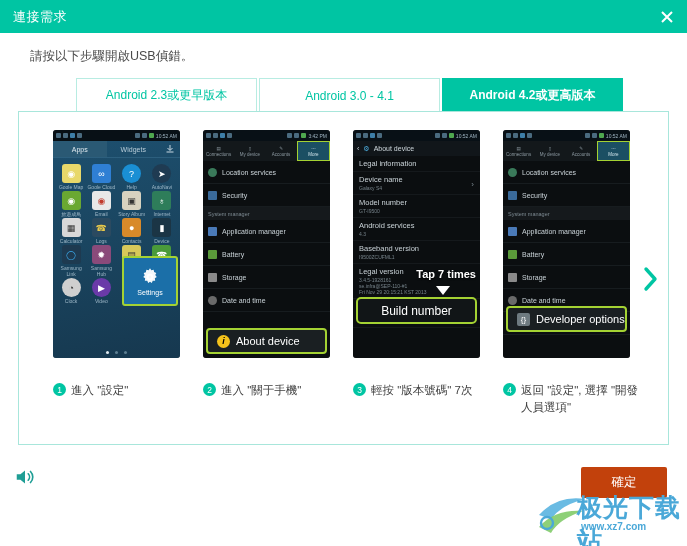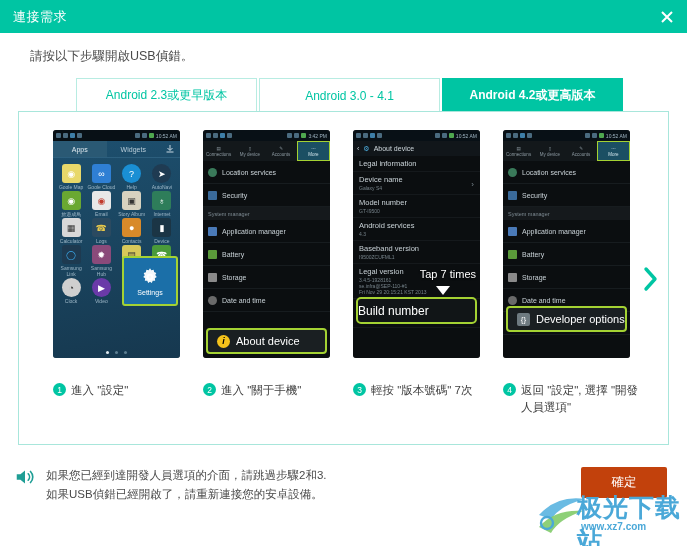--- a/index.html
+++ b/index.html
@@ -204,37 +204,37 @@
     display: flex; align-items: center; gap: 4px; padding-left: 4px;
     font-size: 7px; color: #cfd8dd;
   }
   .kv { padding: 3px 0 3px 6px; border-bottom: 1px solid #15191c; position: relative; }
   .kv .k { font-size: 7.5px; color: #c9d2d7; }
   .kv .v { font-size: 5px; color: #76838a; margin-top: 1px; }
   .chev { position: absolute; right: 6px; top: 8px; color: #7b888f; font-size: 8px; }
 
   .tap7 {
     position: absolute; right: 4px; top: 127px;
-    font-size: 11px; font-weight: normal; color: #ffffff;
+    font-size: 11px; font-weight: bold; color: #ffffff;
     text-shadow: 0 1px 2px #000;
   }
   .tri-down {
     position: absolute; right: 30px; top: 145px;
     width: 0; height: 0;
     border-left: 7px solid transparent;
     border-right: 7px solid transparent;
     border-top: 9px solid #ffffff;
   }
   .hl-build {
     position: absolute; left: 3px; right: 3px; top: 156px;
     height: 27px;
     background: #111517;
     border: 2px solid #a4d233;
     border-radius: 5px;
-    display: flex; align-items: center; justify-content: flex-start;
+    display: flex; align-items: center; justify-content: center;
   }
   .hl-build .txt { font-size: 12px; color: #ffffff; }
 
   
   .caption {
     position: absolute; top: 252px; left: 4px;
     width: 146px;
     display: flex; gap: 5px;
   }
   .badge {
@@ -664,24 +664,20 @@
     </div>
   </div>
 
   <div class="notice">
     <div class="speaker">
       <svg width="22" height="22" viewBox="0 0 24 24">
         <path fill="#1f9e95" d="M3 9v6h4l5 4V5L7 9H3z"></path>
         <path d="M15.5 8.5a5 5 0 0 1 0 7" stroke="#1f9e95" stroke-width="1.8" fill="none" stroke-linecap="round"></path>
         <path d="M18 6a8.5 8.5 0 0 1 0 12" stroke="#1f9e95" stroke-width="1.8" fill="none" stroke-linecap="round"></path>
       </svg>
-    </div>
-    <div class="notice-lines">
-      <div>如果您已經到達開發人員選項的介面，請跳過步驟2和3.</div>
-      <div>如果USB偵錯已經開啟了，請重新連接您的安卓設備。</div>
     </div>
   </div>
 
   <button class="confirm-btn">確定</button>
 
 
   <div class="watermark">
     <svg width="52" height="50" viewBox="0 0 52 50" style="position:absolute;left:0;top:2px">
       <path d="M2 22 Q20 2 48 6 Q24 12 14 26 Z" fill="#5ab4e0" opacity="0.9"></path>
       <path d="M2 34 Q18 16 46 18 Q22 26 14 40 Z" fill="#7ac860" opacity="0.85"></path>

